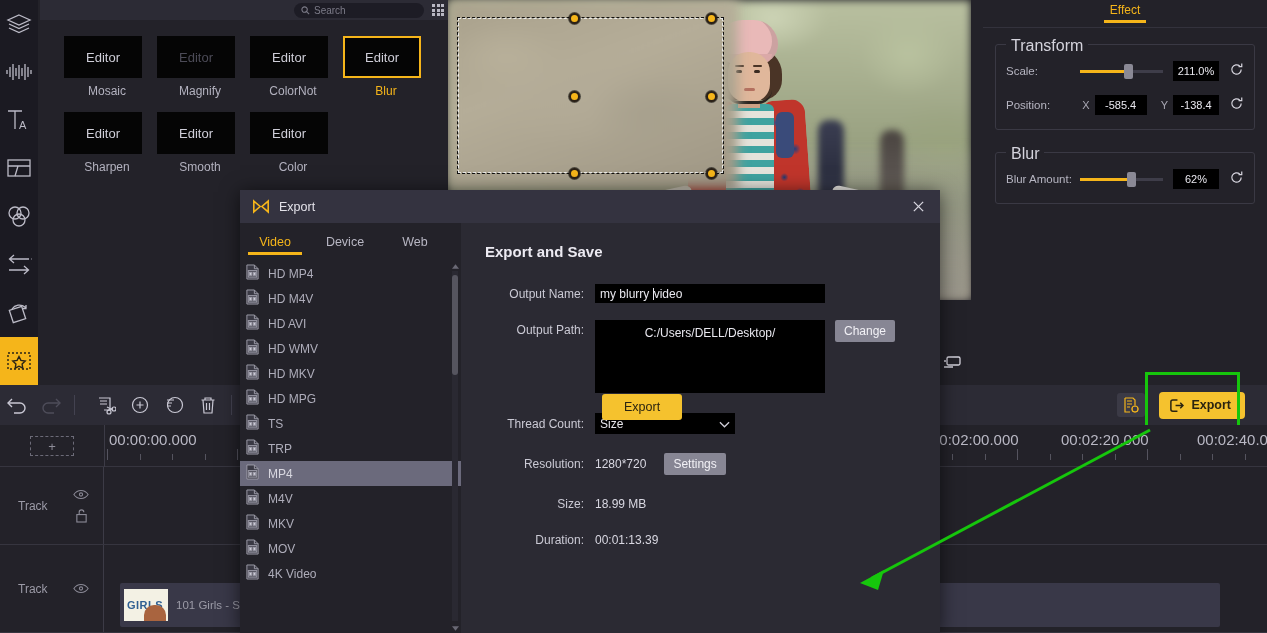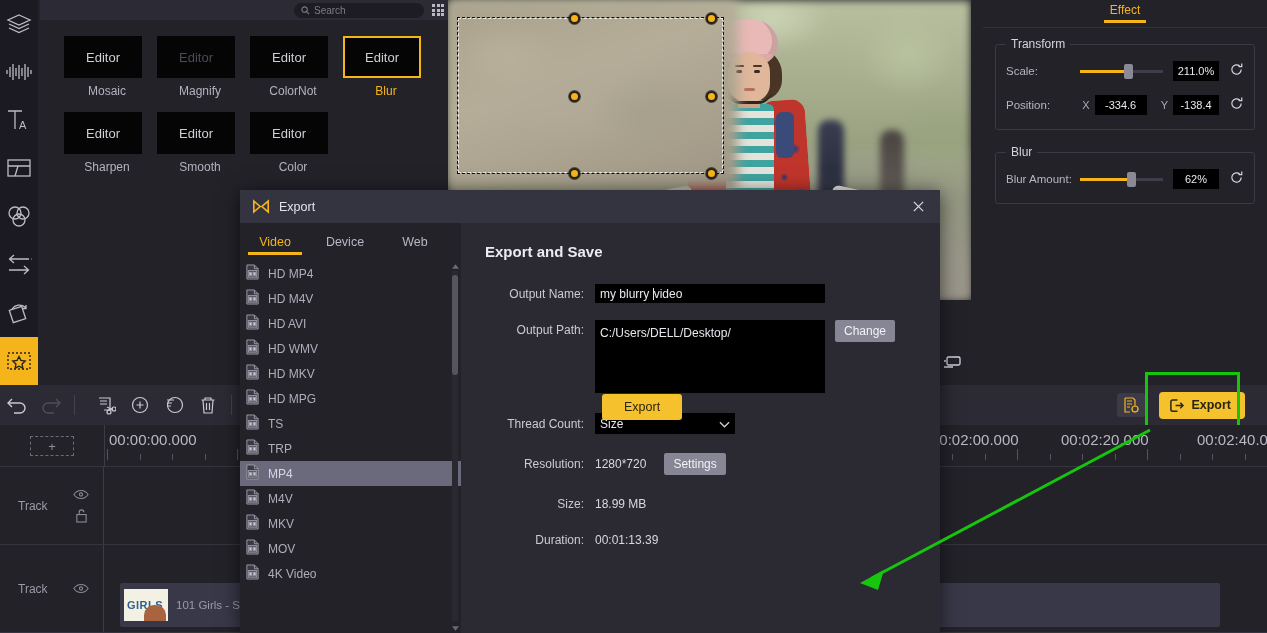--- a/index.html
+++ b/index.html
@@ -179,21 +179,21 @@
   .rp-tabs { height: 28px; display:flex; justify-content:center; align-items:flex-start;
              border-bottom: 1px solid #33323c; }
   .rp-tab { font-size: 12px; color:#f5b51a; padding: 3px 16px 6px; position:relative; }
   .rp-tab:after { content:""; position:absolute; left:10px; right:10px; bottom:0; height:3px; background:#f5b51a;}
   .group {
     position: relative; margin: 16px 12px 0 12px;
     border: 1px solid #3a3944; border-radius: 3px; padding: 16px 10px 14px;
   }
   .group-title {
     position: absolute; top: -8px; left: 10px; background: #232229;
-    padding: 0 5px; font-size: 12px; color: #d4d3dc;
+    padding: 0 5px; font-size: 16px; color: #d4d3dc;
   }
   .row { display: flex; align-items: center; margin-bottom: 14px; }
   .row:last-child { margin-bottom: 0; }
   .row-label { font-size: 11.5px; color: #b6b5c1; width: 84px; }
   .slider { position: relative; width: 95px; height: 3px; background: #3e3d49; margin-right: 10px; }
   .slider .fill { position:absolute; left:0; top:0; height:3px; background:#f5b51a; }
   .slider .knob { position:absolute; top:-6px; width:9px; height:15px; background:#8a8995; border-radius:2px; }
   .numbox {
     background:#000; color:#e9e8ef; font-size:11px; text-align:center;
     padding: 3px 0; min-width: 46px; border:1px solid #000;
@@ -285,21 +285,21 @@
   .frow { display:flex; align-items:flex-start; margin-top:18px; }
   .flabel { width:123px; text-align:right; font-size:12px; color:#cbcad5; padding-top:3px; }
   .fval { margin-left:11px; }
   .input-name {
     width:230px; height:19px; background:#000; border:1px solid #000;
     color:#e8e7ee; font-size:12px; padding: 0 4px; line-height:19px; position:relative;
   }
   .caret { display:inline-block; width:1px; height:12px; background:#e8e7ee; vertical-align:-2px; }
   .path-box {
     width:230px; height:73px; background:#000; color:#e8e7ee; font-size:12px;
-    padding:5px; line-height:1.4;
+    padding:5px; line-height:1.4;text-align:center;
   }
   .btn-grey {
     background:#878694; color:#f2f1f6; font-size:12px; border-radius:2px;
     padding:4px 9px; margin-left:10px;
   }
   .select-box {
     width:140px; height:21px; background:#000; color:#e8e7ee; font-size:12px;
     display:flex; align-items:center; padding:0 5px; position:relative;
   }
   .select-box .chev { margin-left:auto; }
@@ -485,21 +485,21 @@
       <span class="reset">
         <svg width="15" height="15" viewBox="0 0 16 16" fill="none" stroke="#d6d5de" stroke-width="1.3">
           <path d="M13 8a5 5 0 1 1-1.6-3.7"></path>
               <path d="M13.6 1.6V5h-3.4"></path>
         </svg>
       </span>
     </div>
     <div class="row">
       <div class="row-label">Position:</div>
       <span class="axis">X</span>
-      <div class="numbox" style="min-width:52px">-334.6</div>
+      <div class="numbox" style="min-width:52px">-585.4</div>
       <span class="axis" style="margin-left:14px">Y</span>
       <div class="numbox" style="min-width:46px">-138.4</div>
       <span class="reset">
         <svg width="15" height="15" viewBox="0 0 16 16" fill="none" stroke="#d6d5de" stroke-width="1.3">
           <path d="M13 8a5 5 0 1 1-1.6-3.7"></path>
               <path d="M13.6 1.6V5h-3.4"></path>
         </svg>
       </span>
     </div>
   </div>

